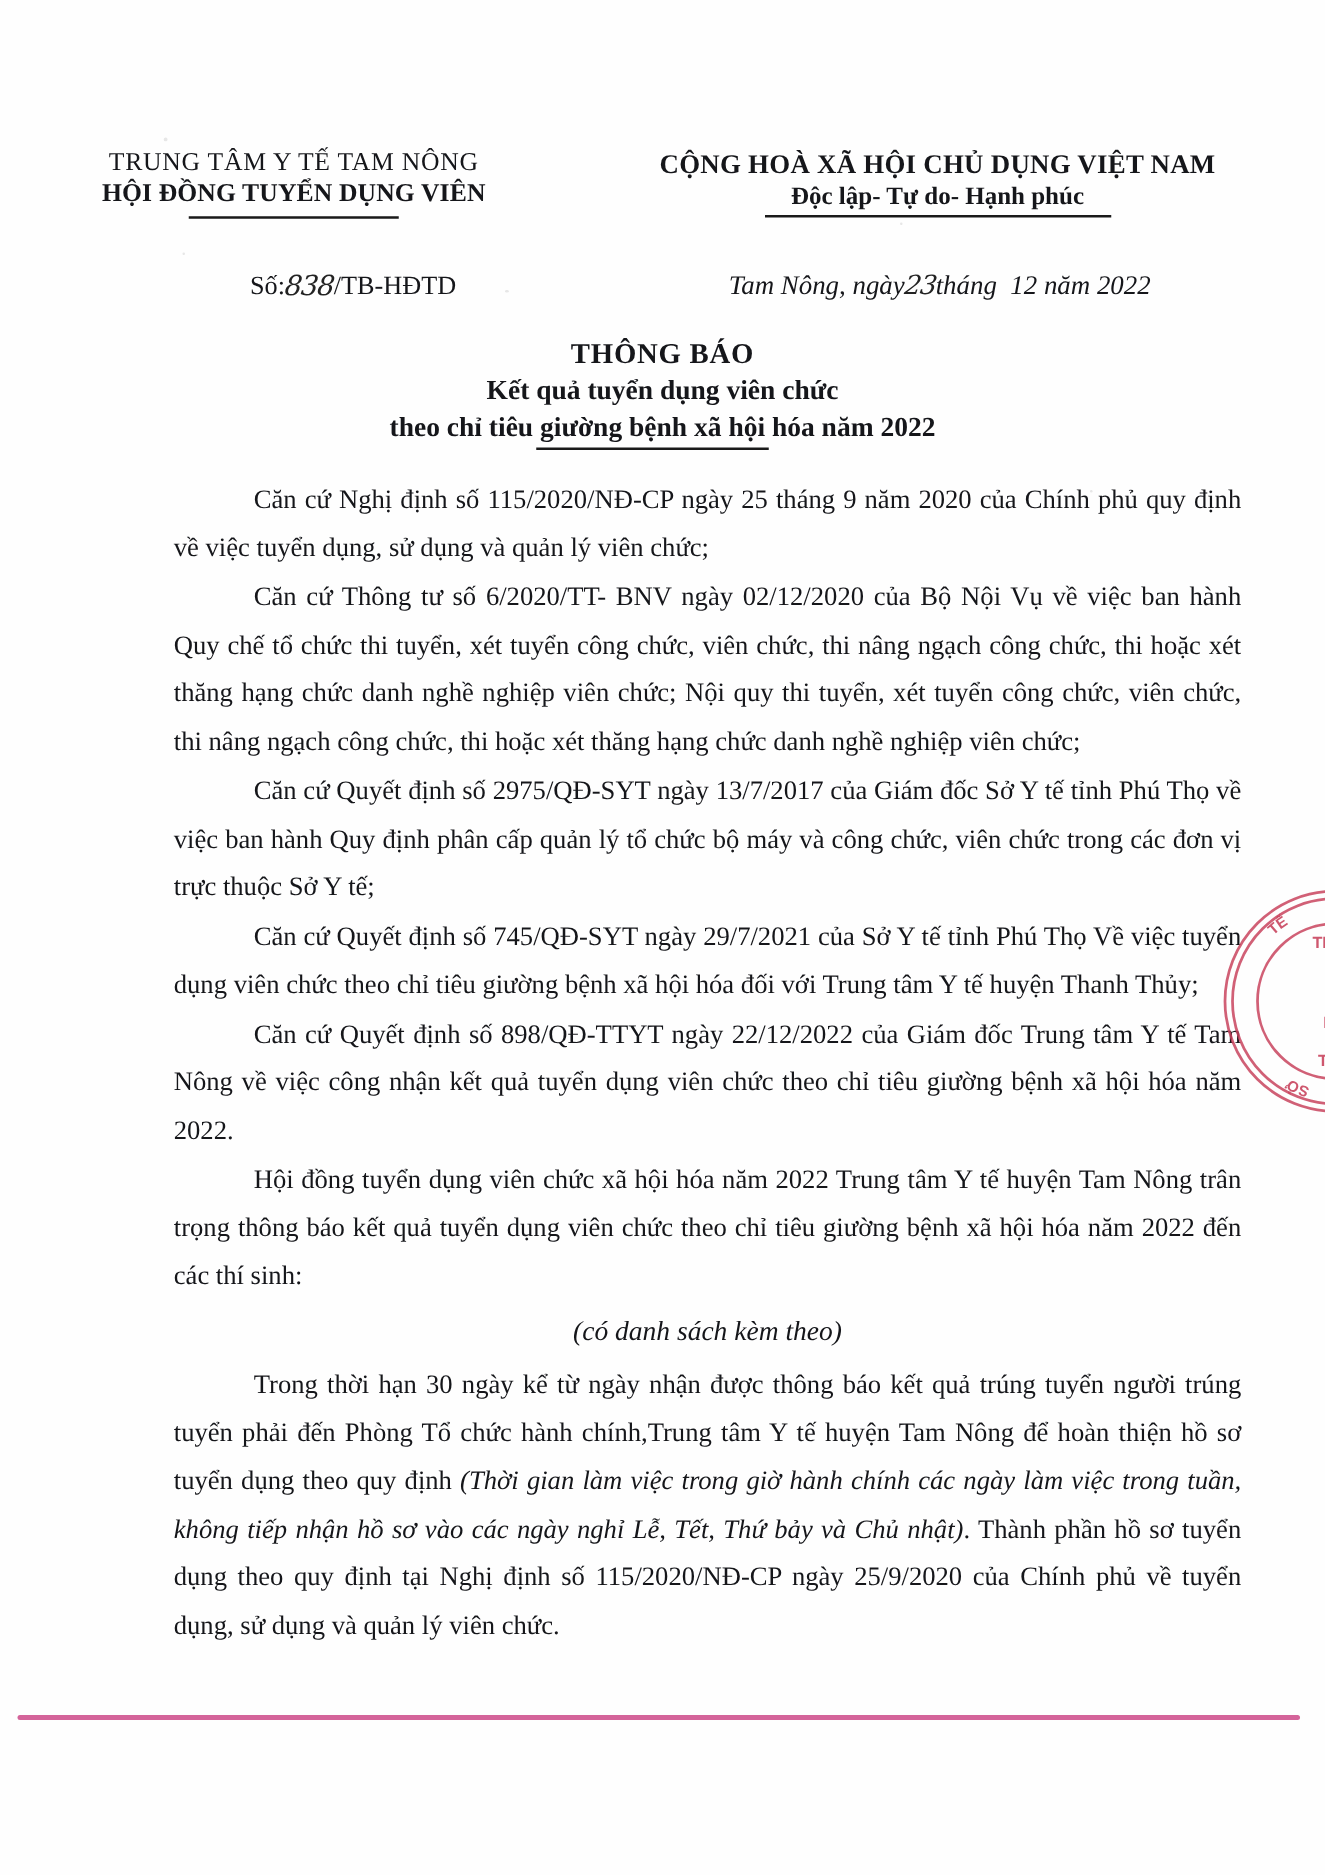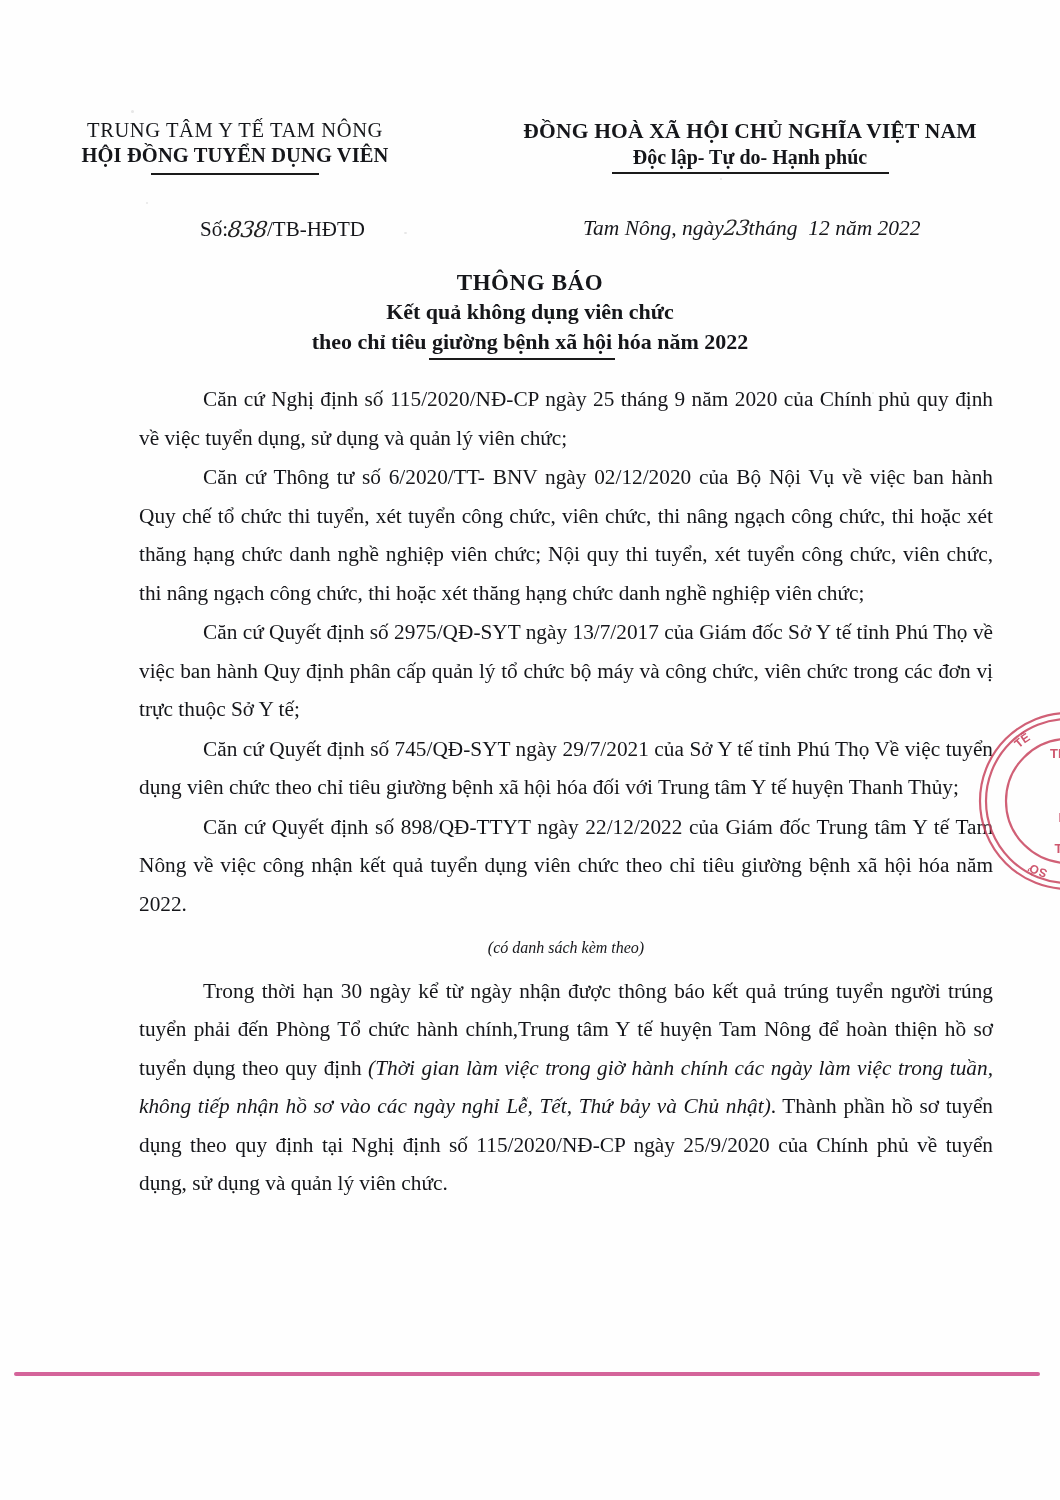--- a/index.html
+++ b/index.html
@@ -154,21 +154,21 @@
     text-align: justify;
     text-justify: inter-word;
     text-indent: 64px;
     margin: 0 0 1px 0;
     hyphens: none;
   }
   .para.nogap { margin-bottom: 0; }
   .center-italic {
     text-align: center;
     font-style: italic;
-    font-size: 16px;
+    font-size: 22px;
     line-height: 38.5px;
     text-indent: 0;
     margin: 6px 0 4px 0;
   }
   .ital { font-style: italic; }
 
   
   .seal {
     position: absolute;
     left: 973px;
@@ -210,43 +210,44 @@
   <div class="speckle" style="left:872px;top:392px;width:2px;height:2px;"></div>
   <div class="speckle" style="left:300px;top:1140px;width:2px;height:2px;"></div>
 
   <div class="header">
     <div class="hdr-left">
       <div class="l1">TRUNG TÂM Y TẾ TAM NÔNG</div>
       <div class="l2">HỘI ĐỒNG TUYỂN DỤNG VIÊN</div>
       <div class="rule-left"></div>
     </div>
     <div class="hdr-right">
-      <div class="r1">ĐỒNG HOÀ XÃ HỘI CHỦ NGHĨA VIỆT NAM</div>
+      <div class="r1">CỘNG HOÀ XÃ HỘI CHỦ DỤNG VIỆT NAM</div>
       <div class="r2">Độc lập- Tự do- Hạnh phúc</div>
       <div class="rule-right"></div>
     </div>
   </div>
 
   <div class="numline"><span>Số:</span><span class="hand">838</span><span>/TB-HĐTD</span></div>
 
   <div class="dateline"><span>Tam Nông, ngày</span><span class="hand-day">23</span><span>tháng</span>&nbsp;&nbsp;<span>12</span>&nbsp;<span>năm</span>&nbsp;<span>2022</span></div>
 
   <div class="title-block">
     <div class="title-main">THÔNG BÁO</div>
-    <div class="title-sub1">Kết quả không dụng viên chức</div>
+    <div class="title-sub1">Kết quả tuyển dụng viên chức</div>
     <div class="title-sub2">theo chỉ tiêu giường bệnh xã hội hóa năm 2022</div>
     <div class="title-underline"></div>
   </div>
 
   <div class="body">
     <p class="para">Căn cứ Nghị định số 115/2020/NĐ-CP ngày 25 tháng 9 năm 2020 của Chính phủ quy định về việc tuyển dụng, sử dụng và quản lý viên chức;</p>
     <p class="para">Căn cứ Thông tư số 6/2020/TT- BNV ngày 02/12/2020 của Bộ Nội Vụ về việc ban hành Quy chế tổ chức thi tuyển, xét tuyển công chức, viên chức, thi nâng ngạch công chức, thi hoặc xét thăng hạng chức danh nghề nghiệp viên chức; Nội quy thi tuyển, xét tuyển công chức, viên chức, thi nâng ngạch công chức, thi hoặc xét thăng hạng chức danh nghề nghiệp viên chức;</p>
     <p class="para">Căn cứ Quyết định số 2975/QĐ-SYT ngày 13/7/2017 của Giám đốc Sở Y tế tỉnh Phú Thọ về việc ban hành Quy định phân cấp quản lý tổ chức bộ máy và công chức, viên chức trong các đơn vị trực thuộc Sở Y tế;</p>
     <p class="para">Căn cứ Quyết định số 745/QĐ-SYT ngày 29/7/2021 của Sở Y tế tỉnh Phú Thọ Về việc tuyển dụng viên chức theo chỉ tiêu giường bệnh xã hội hóa đối với Trung tâm Y tế huyện Thanh Thủy;</p>
     <p class="para">Căn cứ Quyết định số 898/QĐ-TTYT ngày 22/12/2022 của Giám đốc Trung tâm Y tế Tam Nông về việc công nhận kết quả tuyển dụng viên chức theo chỉ tiêu giường bệnh xã hội hóa năm 2022.</p>
+    <p class="para">Hội đồng tuyển dụng viên chức xã hội hóa năm 2022 Trung tâm Y tế huyện Tam Nông trân trọng thông báo kết quả tuyển dụng viên chức theo chỉ tiêu giường bệnh xã hội hóa năm 2022 đến các thí sinh:</p>
 
     <p class="center-italic">(có danh sách kèm theo)</p>
 
     <p class="para nogap"><span>Trong thời hạn 30 ngày kể từ ngày nhận được thông báo kết quả trúng tuyển người trúng tuyển phải đến Phòng Tổ chức hành chính,Trung tâm Y tế huyện Tam Nông để hoàn thiện hồ sơ tuyển dụng theo quy định </span><span class="ital">(Thời gian làm việc trong giờ hành chính các ngày làm việc trong tuần, không tiếp nhận hồ sơ vào các ngày nghỉ Lễ, Tết, Thứ bảy và Chủ nhật)</span><span>. Thành phần hồ sơ tuyển dụng theo quy định tại Nghị định số 115/2020/NĐ-CP ngày 25/9/2020 của Chính phủ về tuyển dụng, sử dụng và quản lý viên chức.</span></p>
   </div>
 
   <div class="seal">
     <svg width="190" height="190" viewBox="0 0 190 190" xmlns="http://www.w3.org/2000/svg">
       <g fill="none" stroke="#c9455f" stroke-width="2.2" opacity="0.85">
         <circle cx="95" cy="95" r="88"></circle>

